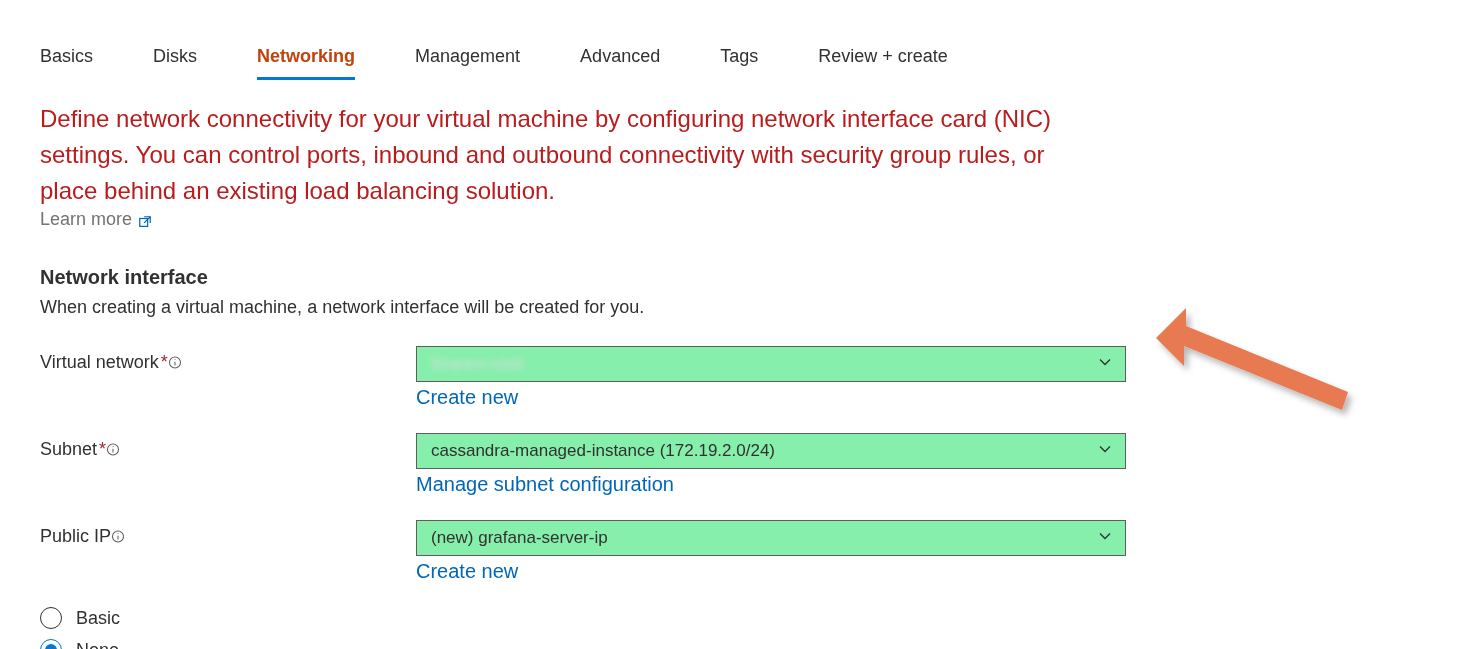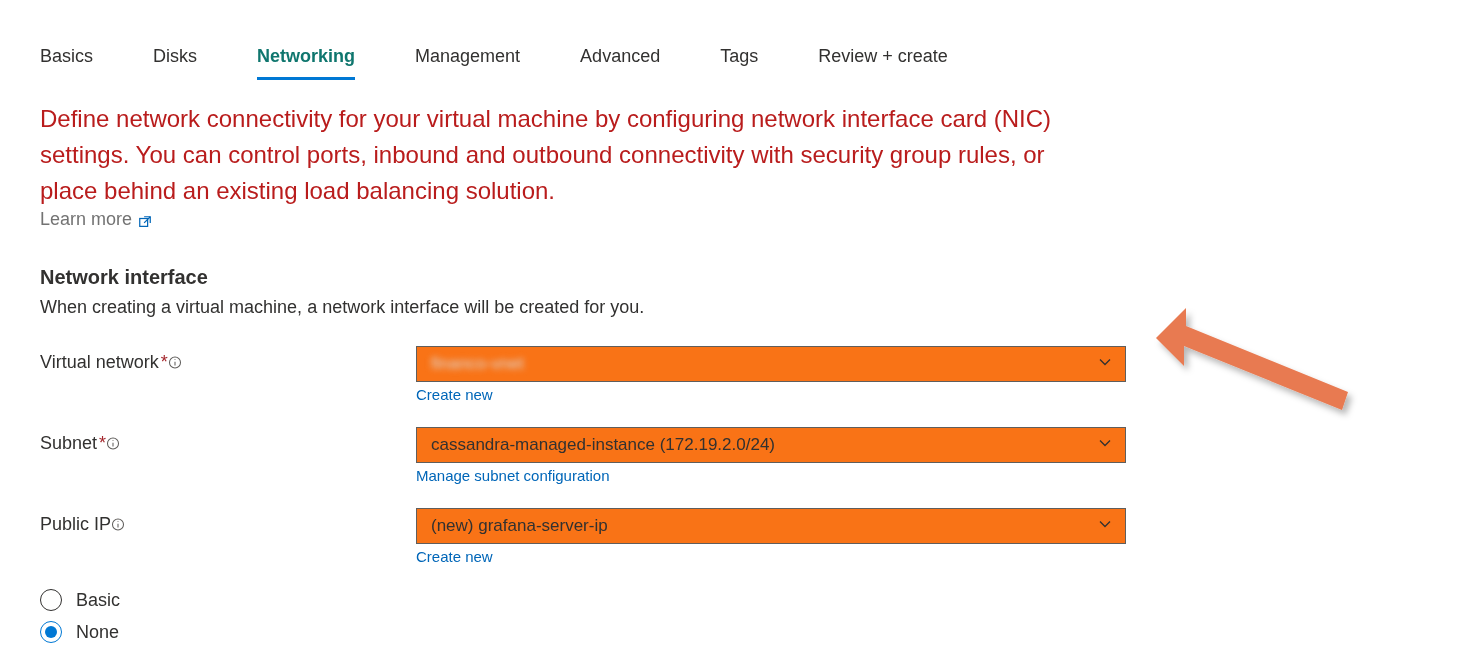--- a/index.html
+++ b/index.html
@@ -24,21 +24,21 @@
   .tab {
     padding: 6px 0 10px 0;
     font-size: 18px;
     color: #323130;
     cursor: pointer;
     border-bottom: 3px solid transparent;
   }
   .tab.active {
     font-weight: 600;
     border-bottom: 3px solid #0078d4;
-    color: #0f766e;
+    color: #c2410c;
   }
   .description {
     font-size: 24px;
     color: #b91c1c;
     line-height: 1.5;
     max-width: 1060px;
   }
   .learn-more {
     color: #737373;
     text-decoration: none;
@@ -89,21 +89,21 @@
     cursor: pointer;
   }
   .form-control-wrap {
     width: 710px;
     position: relative;
   }
   .select-box {
     width: 100%;
     height: 36px;
     border: 1px solid #605e5c;
-    background: #f97316;
+    background: #86efac;
     padding: 0 40px 0 14px;
     font-size: 17px;
     color: #323130;
     display: flex;
     align-items: center;
     cursor: pointer;
     position: relative;
   }
   .select-box .blurred {
     color: #ddd;
@@ -112,21 +112,21 @@
   }
   .chevron {
     position: absolute;
     right: 12px;
     top: 50%;
     transform: translateY(-50%);
     pointer-events: none;
   }
   .sub-link {
     color: #0066b8;
-    font-size: 15px;
+    font-size: 20px;
     text-decoration: none;
     margin-top: 4px;
     display: inline-block;
   }
   .radio-group {
     display: flex;
     flex-direction: column;
     gap: 10px;
     padding-top: 0;
   }

